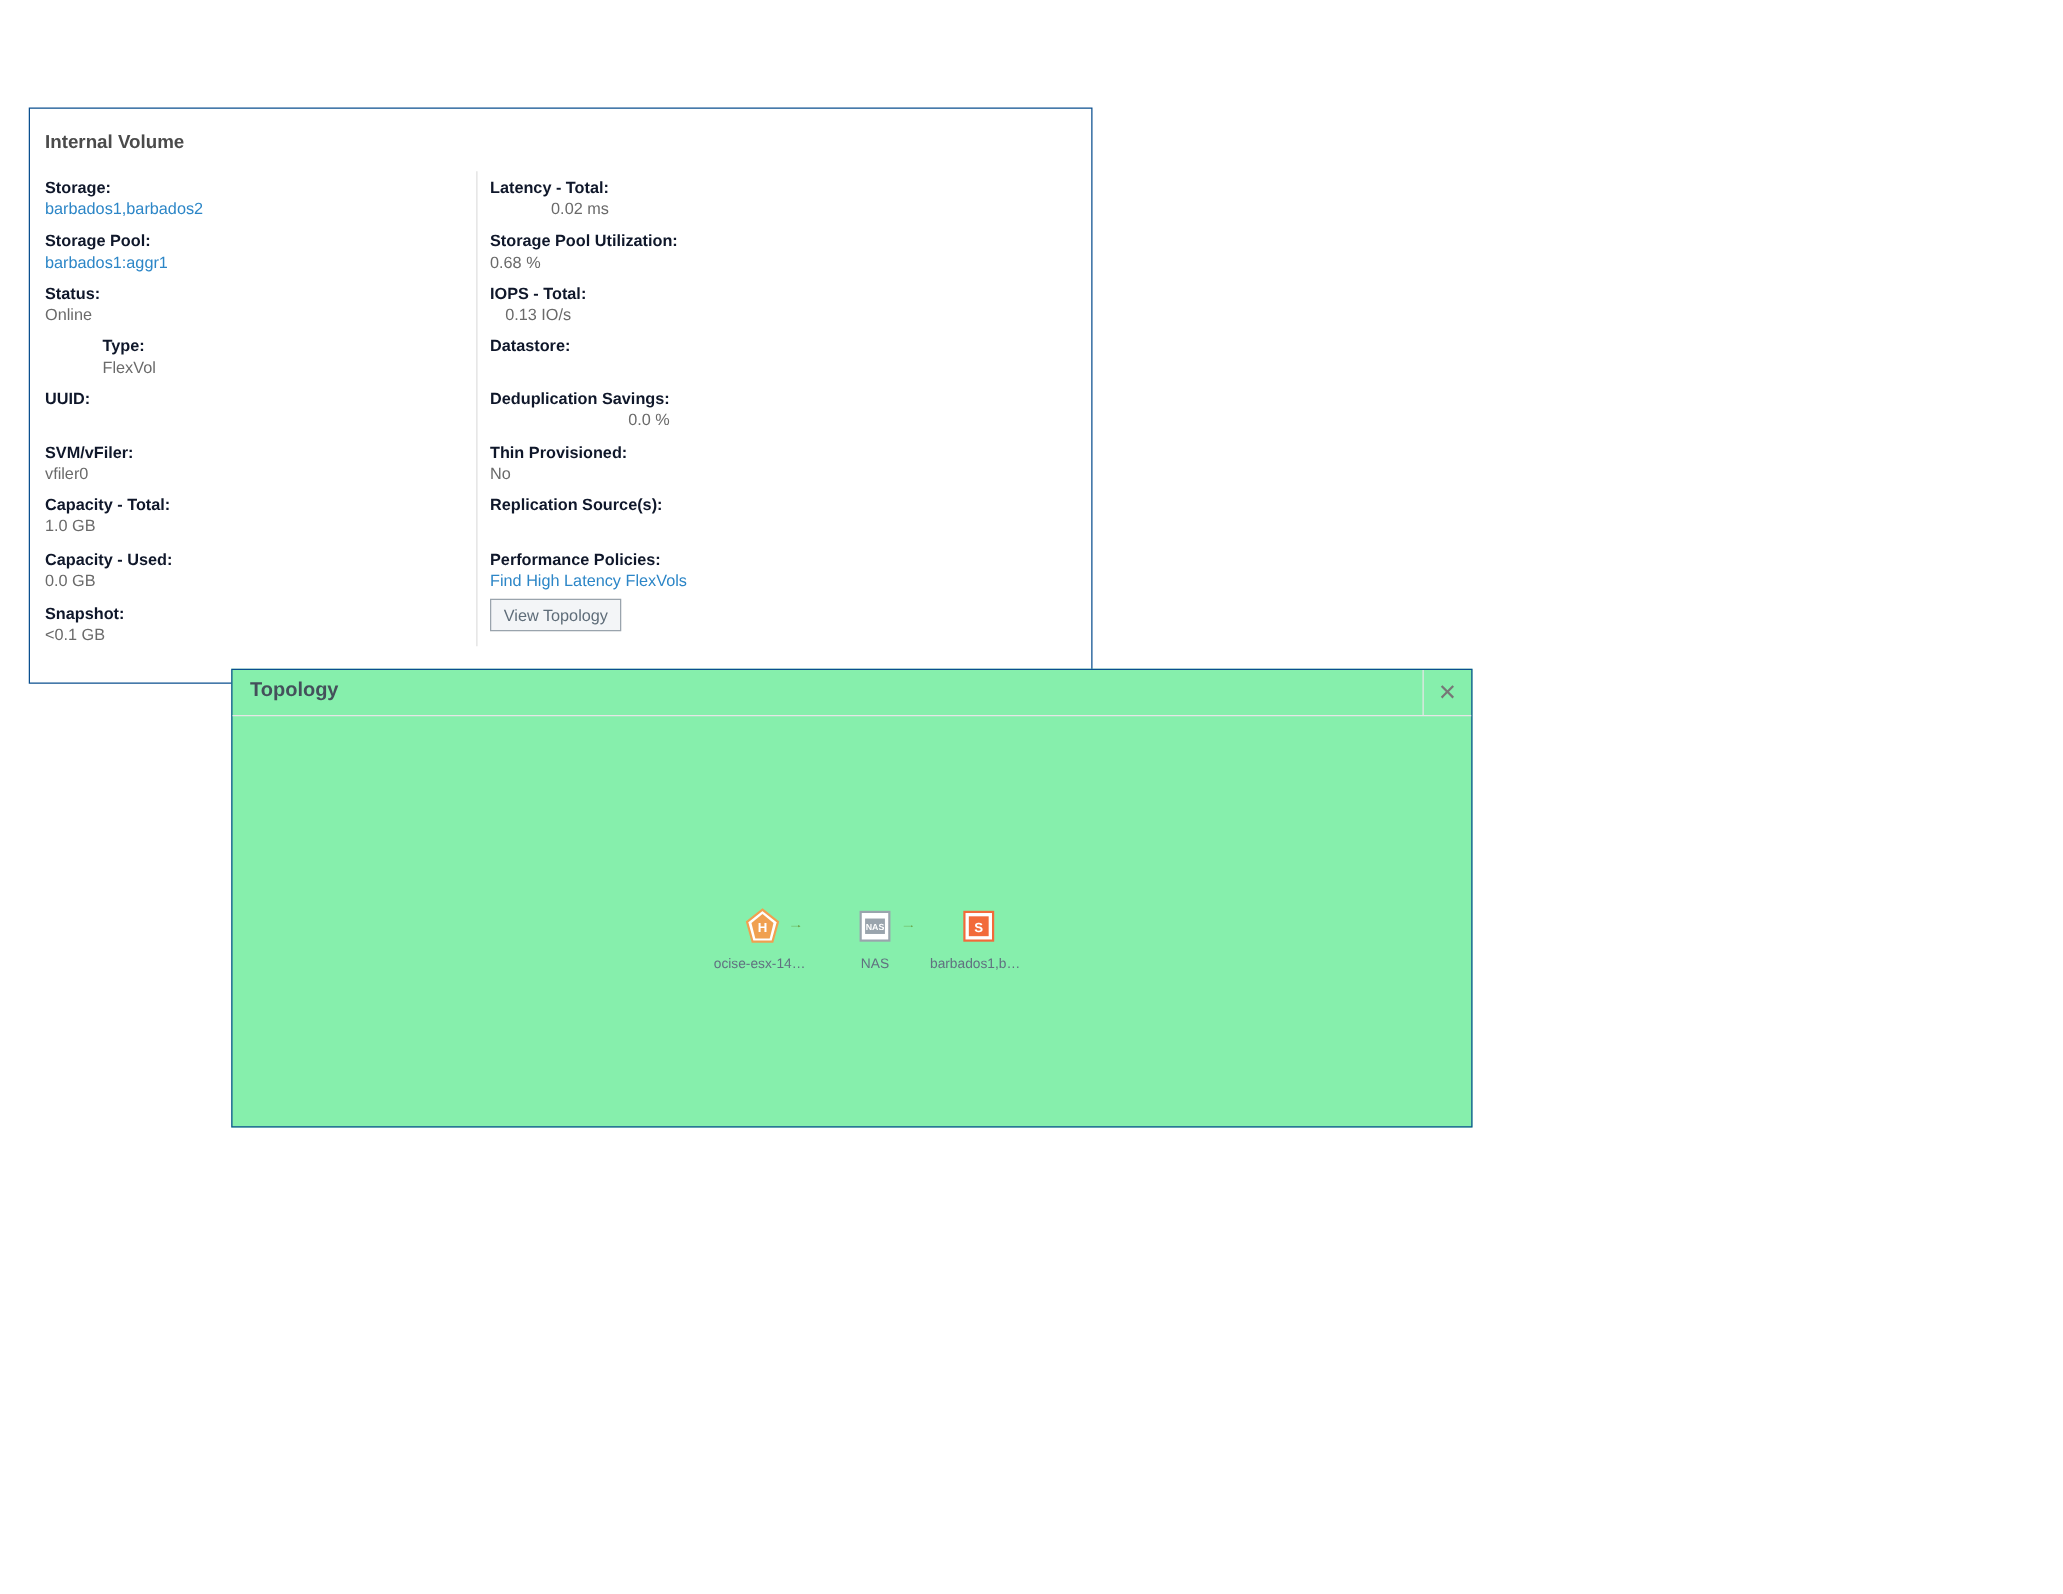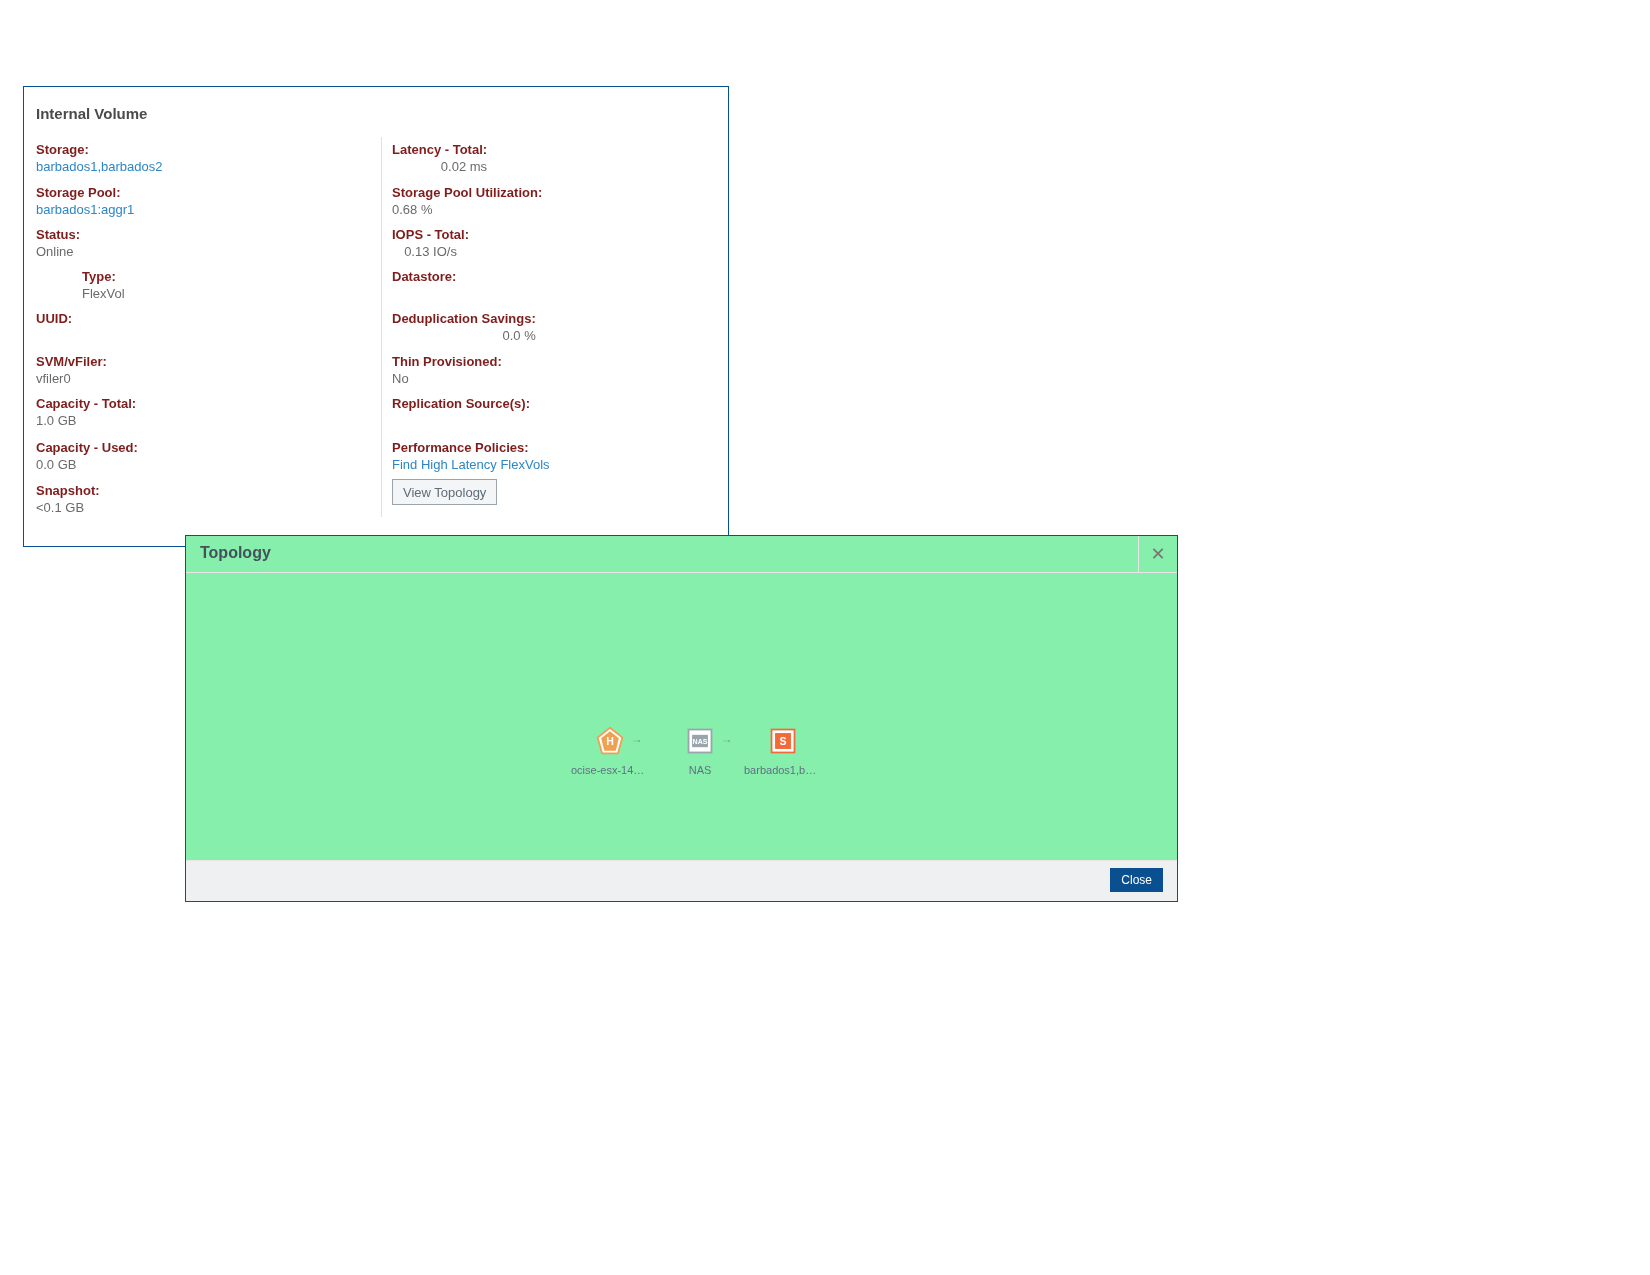--- a/index.html
+++ b/index.html
@@ -12,21 +12,21 @@
     width: 1650px;
     height: 1275px;
   }
   .link { color: #2c86c7; }
 
   
   .vol-panel {
     position: absolute;
     left: 23px;
     top: 86px;
-    width: 706px;
+    width: 851px;
     height: 461px;
     border: 1px solid #0a4f8f;
     background: #ffffff;
     box-sizing: border-box;
   }
   .vol-title {
     position: absolute;
     left: 12px;
     top: 18px;
     font-weight: 700;
@@ -39,21 +39,21 @@
     top: 50px;
     width: 0;
     height: 380px;
     border-left: 1px solid #e0e0e0;
   }
   .field {
     position: absolute;
     font-size: 13px;
     line-height: 16px;
   }
-  .field .label { display: block; font-weight: 700; color: #7f1d1d; }
+  .field .label { display: block; font-weight: 700; color: #0f172a; }
   .field .value { display: block; color: #6a6a6a; margin-top: 1px; }
   .field .value.link { color: #2c86c7; }
 
   
   .f-storage     { left: 12px; top:  55px; }
   .f-pool        { left: 12px; top:  98px; }
   .f-status      { left: 12px; top: 140px; }
   .f-type        { left: 12px; top: 182px; margin-left: 46px; }
   .f-uuid        { left: 12px; top: 224px; }
   .f-svm         { left: 12px; top: 267px; }
@@ -334,18 +334,13 @@
       <defs>
         <marker id="gah2" viewBox="0 0 10 10" refX="8" refY="5" markerWidth="5" markerHeight="5" orient="auto">
           <path d="M0,0 L10,5 L0,10 z" fill="#6aa84f"></path>
         </marker>
       </defs>
       <line x1="0" y1="4" x2="28" y2="4" stroke="#6aa84f" stroke-width="1.6" marker-end="url(#gah2)"></line>
     </svg>
 
   </div>
 
-  <div class="topo-footer">
-    <button class="close-btn">
-      <span>Close</span>
-    </button>
-  </div>
 </div>
 
 </body></html>

